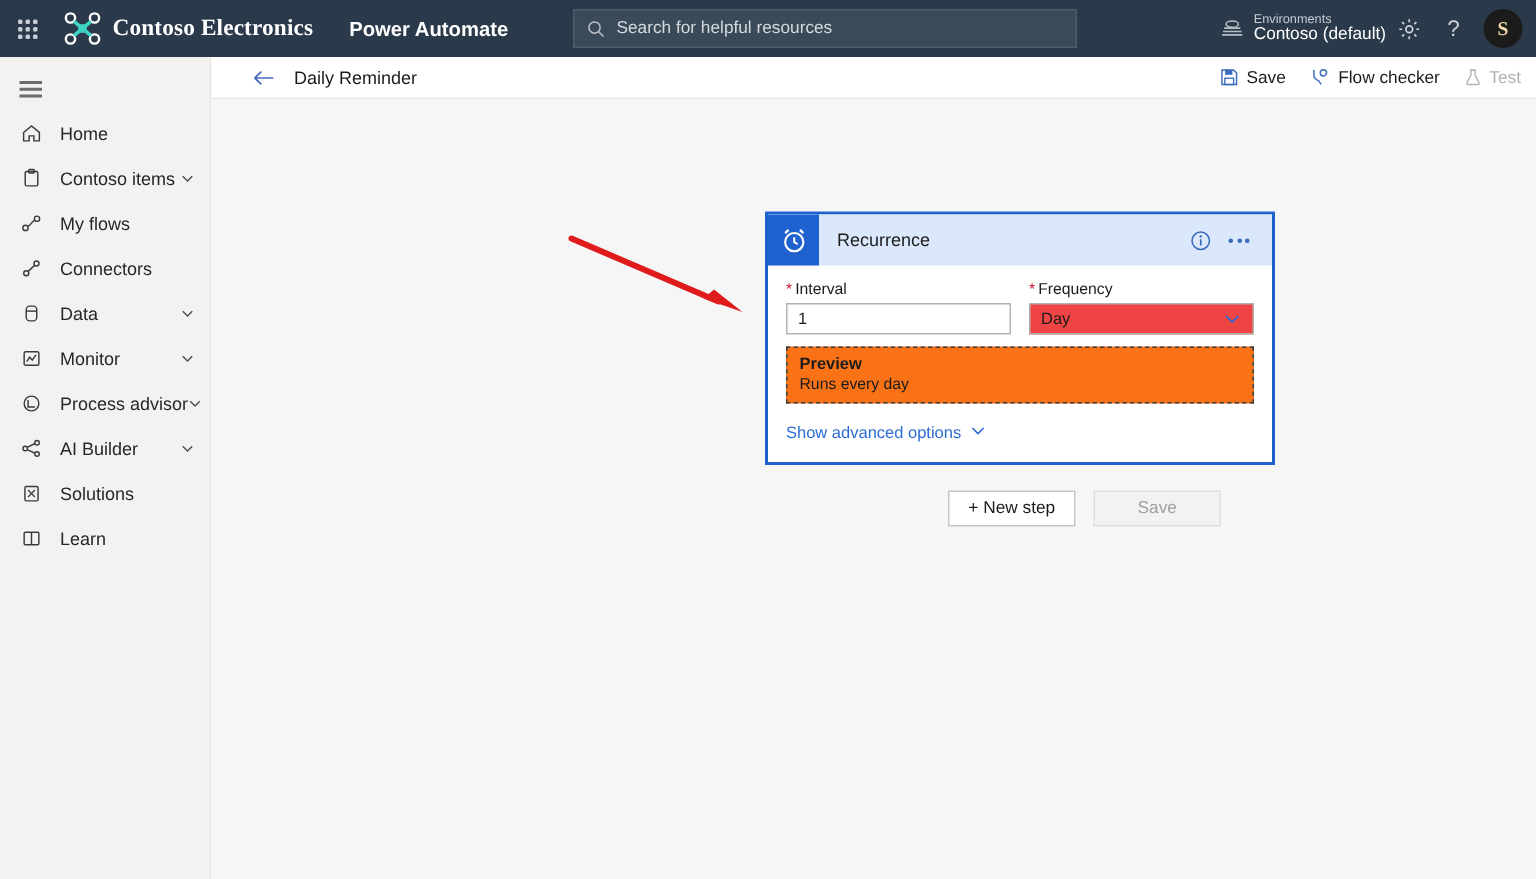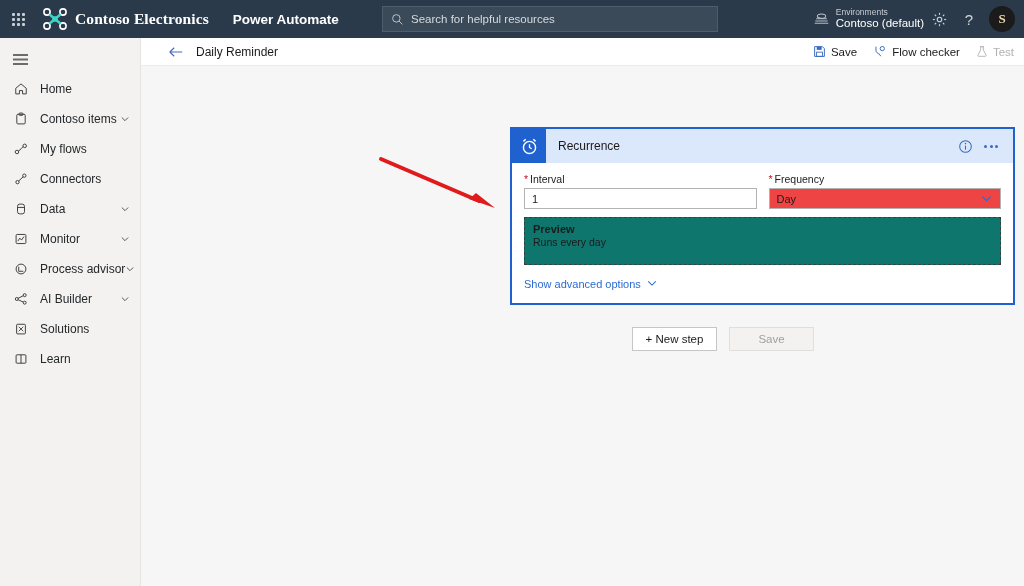--- a/index.html
+++ b/index.html
@@ -117,21 +117,21 @@
   }
   .cmd-btn.disabled { color: #b4b2b0; cursor: default; }
   .cmd-btn svg { flex: 0 0 auto; }
 
   .canvas {
     flex: 1; background: #f6f6f6; position: relative; overflow: hidden;
   }
 
   
   .card {
-    position: absolute; left: 369px; top: 61px; width: 505px;
+    position: absolute; left: 369px; top: 75px; width: 340px;
     background: #ffffff; border: 2px solid #1f62cf;
   }
   .card-head {
     height: 34px; background: #dbe8fb; display: flex; align-items: center;
   }
   .card-icon {
     width: 34px; height: 34px; flex: 0 0 34px; background: #1f62cf;
     display: flex; align-items: center; justify-content: center;
   }
   .card-title { font-size: 12px; color: #1b1b1b; margin-left: 12px; }
@@ -155,22 +155,22 @@
     display: flex; align-items: center; padding: 0 7px;
     font-size: 11px; color: #1b1b1b; cursor: text;
   }
   .fselect {
     height: 21px; border: 1px solid #b3b3b3; background: #ef4444;
     display: flex; align-items: center; padding: 0 7px;
     font-size: 11px; color: #1b1b1b; cursor: pointer;
   }
   .fselect .chev { margin-left: auto; color: #2b6bd3; display: flex; }
   .preview {
-    margin-top: 8px; background: #0f766e; border: 1px dashed #3c3c3c;
-    padding: 5px 8px 16px 8px;
+    margin-top: 8px; background: #f97316; border: 1px dashed #3c3c3c;
+    padding: 5px 8px 6px 8px;
   }
   .preview-title { font-size: 11px; font-weight: bold; color: #1b1b1b; }
   .preview-text { font-size: 10.5px; color: #1b1b1b; margin-top: 1px; }
   .adv {
     margin-top: 12px; display: inline-flex; align-items: center; gap: 5px;
     font-size: 11px; color: #2b6bd3; cursor: pointer;
   }
 
   
   .steprow {

